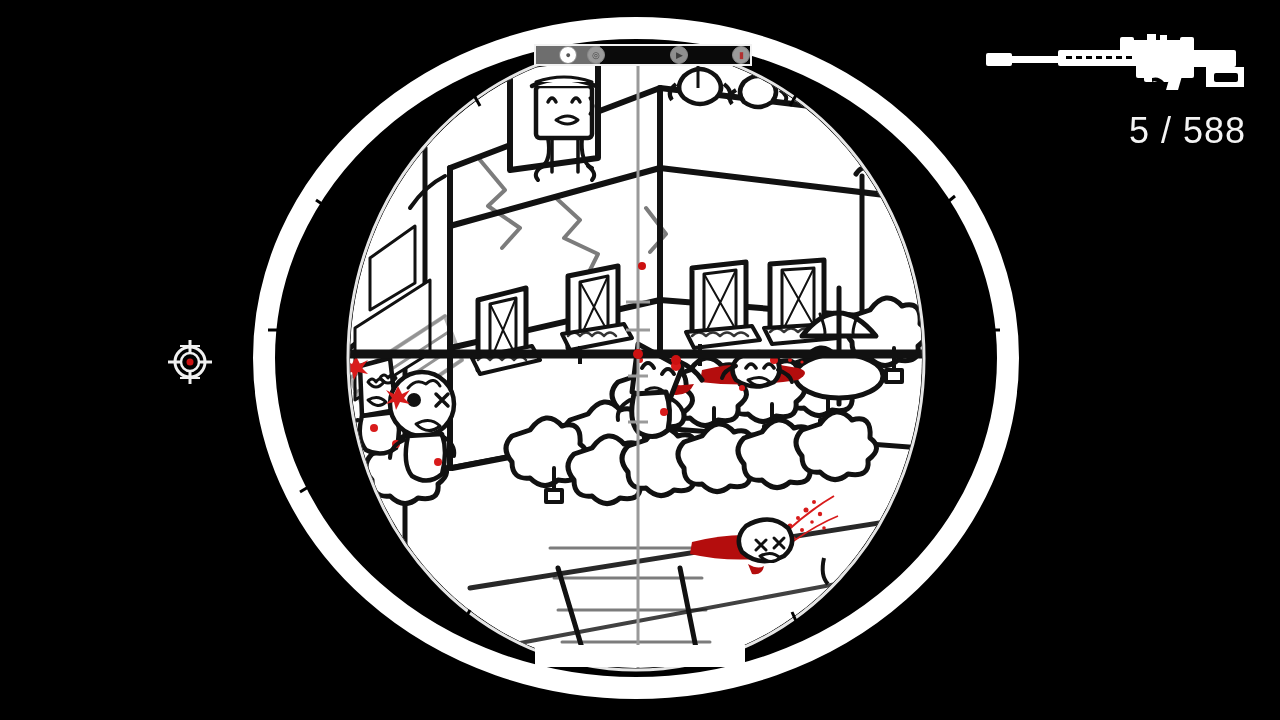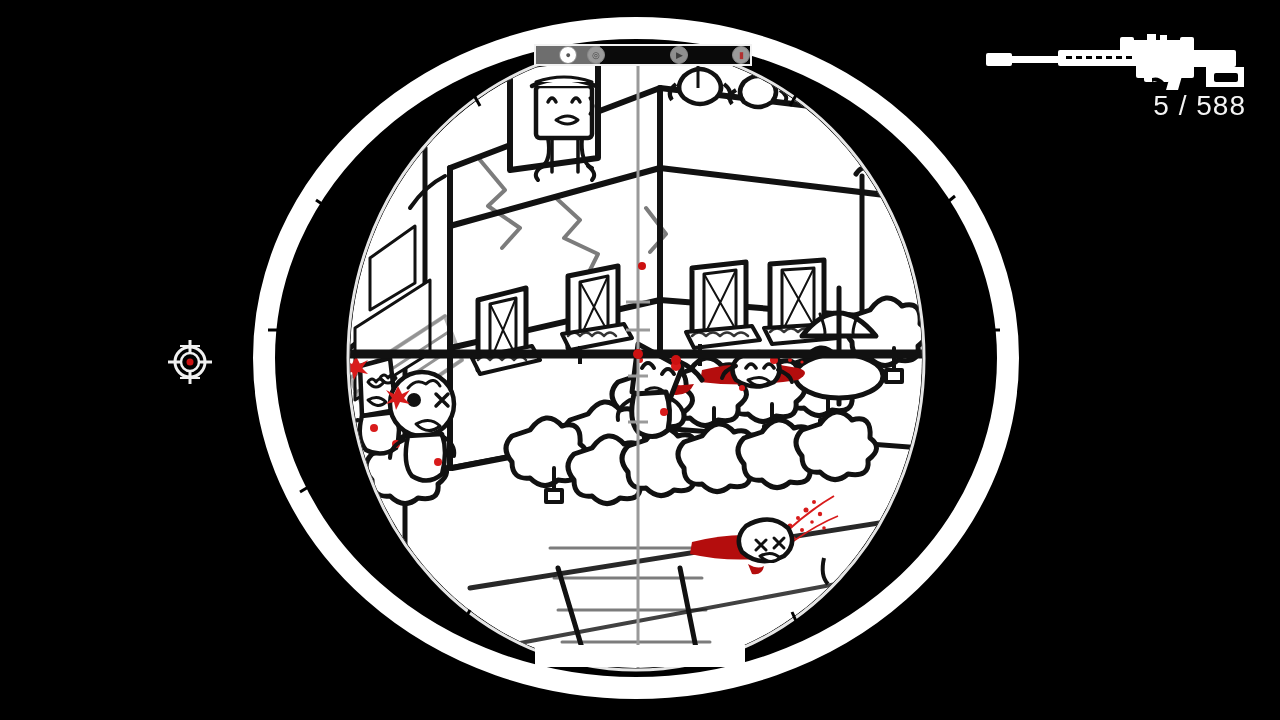--- a/index.html
+++ b/index.html
@@ -66,23 +66,23 @@
     font-size:9px; line-height:1;
   }
 
   #weapon-hud {
     position:absolute; right:34px; top:34px;
     width:270px;
     display:flex; flex-direction:column; align-items:flex-end;
   }
   #ammo-text {
     color:#f4f4f4;
-    font-size:28px;
+    font-size:36px;
     letter-spacing:1px;
-    margin-top:0;
+    margin-top:20px;
     font-family:"Liberation Sans", sans-serif;
   }
 
   #reticle-icon {
     position:absolute; left:166px; top:338px;
     width:48px; height:48px;
   }
 
   #bottom-bar {
     position:absolute; left:535px; top:645px;

